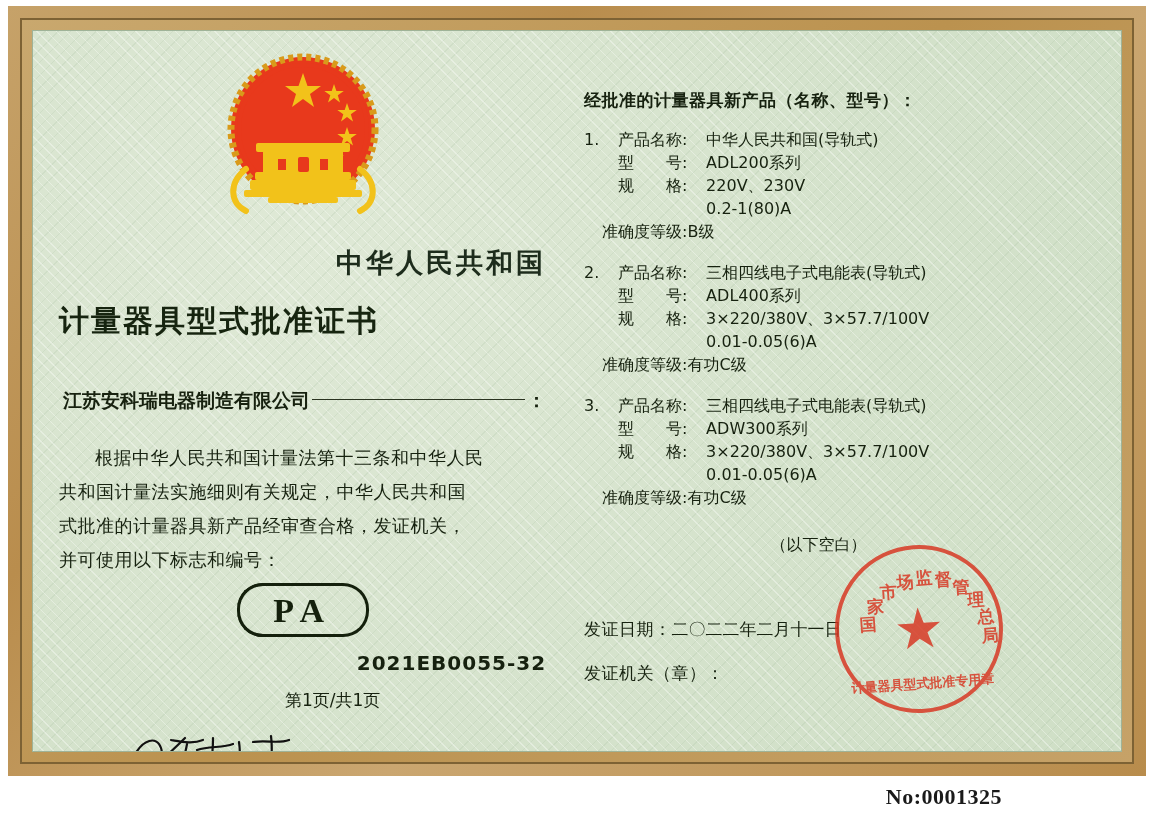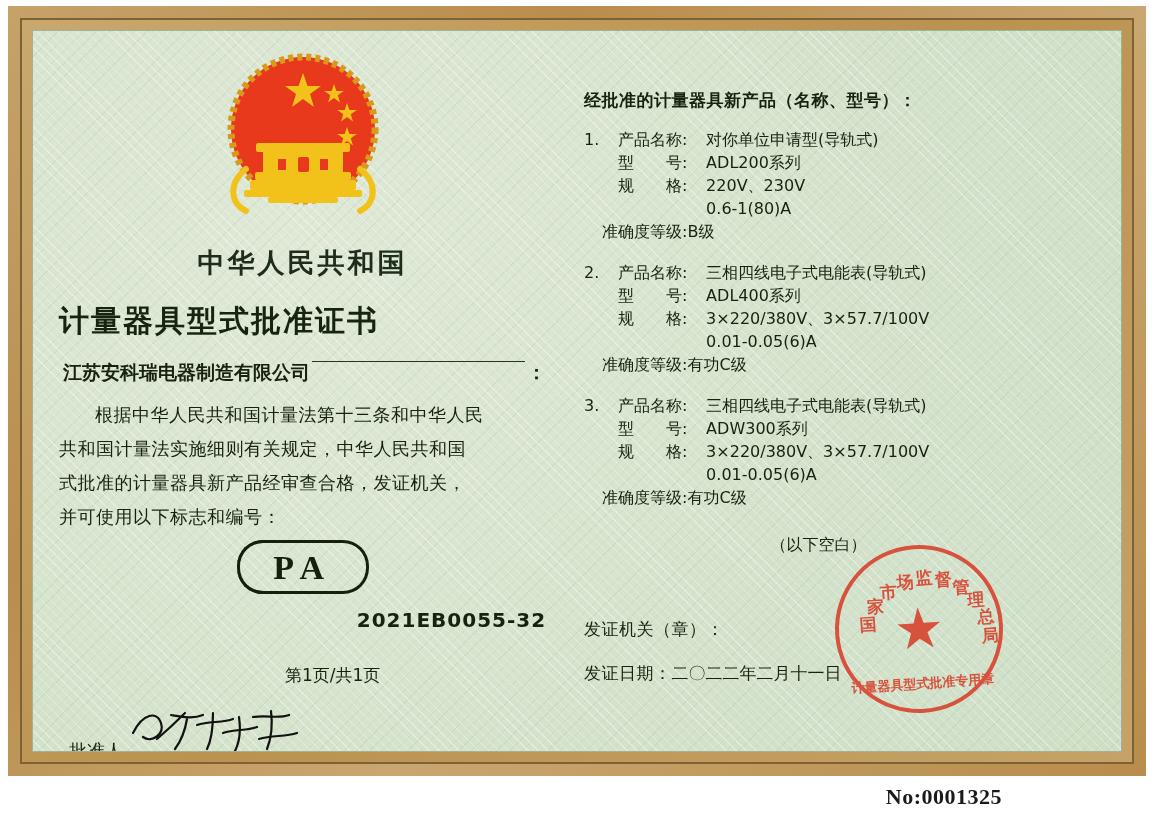--- a/index.html
+++ b/index.html
@@ -83,63 +83,63 @@
     margin-top: 6px;
   }
   .emblem {
     width: 190px;
     height: 180px;
     position: relative;
   }
 
   
   .title-country {
-    text-align: center;
+    text-align: right;
     font-family: "DejaVu Sans", "Liberation Sans", sans-serif;
     font-size: 27px;
     font-weight: bold;
     color: #1d2c1c;
     letter-spacing: 3px;
     margin-top: 14px;
   }
   .title-main {
     text-align: left;
     font-size: 30px;
     font-weight: bold;
     color: #16240f;
     letter-spacing: 2px;
     margin-top: 20px;
   }
 
   .company-line {
-    margin-top: 18px;
+    margin-top: 46px;
     font-size: 19px;
     font-weight: bold;
     color: #17210f;
     display: flex;
-    align-items: flex-start;
+    align-items: center;
     padding-left: 4px;
   }
   .company-name {
     white-space: nowrap;
   }
   .company-rule {
     flex: 1;
     border-bottom: 1.5px solid #2a3320;
     margin: 0 2px 5px 2px;
     height: 1px;
     min-width: 40px;
   }
   .company-colon {
     font-size: 19px;
     font-weight: bold;
   }
 
   .body-text {
-    margin-top: 12px;
+    margin-top: 27px;
     font-size: 18px;
     line-height: 34px;
     color: #16210f;
     letter-spacing: 0.5px;
   }
   .body-text .indent { display: inline-block; width: 36px; }
 
   
   .pa-wrap {
     margin-top: 6px;
@@ -187,21 +187,21 @@
     font-size: 20px;
     font-weight: bold;
     color: #16210f;
     letter-spacing: 1px;
     margin-top: 12px;
   }
   .page-count {
     text-align: center;
     font-size: 17px;
     color: #16210f;
-    margin-top: 32px;
+    margin-top: 14px;
     padding-left: 60px;
   }
   .approver-row {
     margin-top: 16px;
     display: flex;
     align-items: flex-end;
     padding-left: 10px;
     height: 60px;
     position: relative;
   }
@@ -426,33 +426,33 @@
         </div>
 
         <div class="col-right">
 
           <div class="right-heading">经批准的计量器具新产品（名称、型号）：</div>
 
           <div class="product">
             <div class="row">
               <span class="idx">1.</span>
               <span class="lbl">产品名称:</span>
-              <span>对你单位申请型(导轨式)</span>
+              <span>中华人民共和国(导轨式)</span>
             </div>
             <div class="row prod-indent">
               <span class="lbl">型　　号:</span>
               <span>ADL200系列</span>
             </div>
             <div class="row prod-indent">
               <span class="lbl">规　　格:</span>
               <span>220V、230V</span>
             </div>
             <div class="row prod-indent">
               <span class="lbl"></span>
-              <span>0.6-1(80)A</span>
+              <span>0.2-1(80)A</span>
             </div>
             <div class="row prod-indent">
               <span>准确度等级:</span>
               <span>B级</span>
             </div>
           </div>
 
           <div class="product">
             <div class="row">
               <span class="idx">2.</span>
@@ -498,24 +498,24 @@
             <div class="row prod-indent">
               <span>准确度等级:</span>
               <span>有功C级</span>
             </div>
           </div>
 
           <div class="blank-note">（以下空白）</div>
 
           <div class="issue-block">
             <div>
+              <span class="lbl">发证日期：</span><span>二〇二二年二月十一日</span>
+            </div>
+            <div>
               <span class="lbl">发证机关（章）：</span>
-            </div>
-            <div>
-              <span class="lbl">发证日期：</span><span>二〇二二年二月十一日</span>
             </div>
           </div>
 
           <div class="seal">
             <div class="seal-text">
               <span class="seal-char" style="transform: rotate(-72deg) translate(0,-62px) rotate(72deg);">国</span>
               <span class="seal-char" style="transform: rotate(-54deg) translate(0,-62px) rotate(54deg);">家</span>
               <span class="seal-char" style="transform: rotate(-36deg) translate(0,-62px) rotate(36deg);">市</span>
               <span class="seal-char" style="transform: rotate(-18deg) translate(0,-62px) rotate(18deg);">场</span>
               <span class="seal-char" style="transform: rotate(0deg) translate(0,-62px) rotate(0deg);">监</span>

